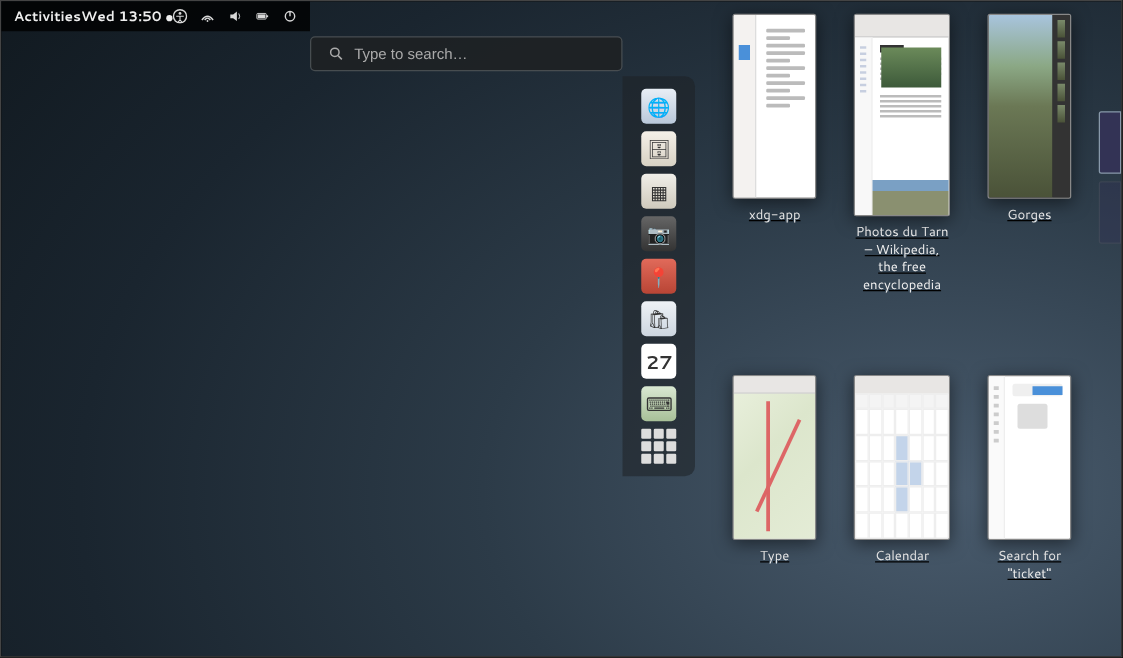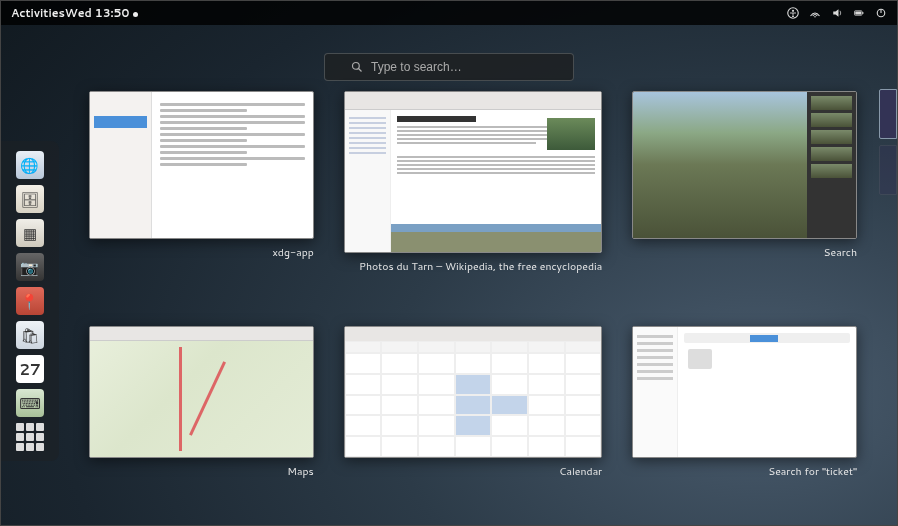--- a/index.html
+++ b/index.html
@@ -6,39 +6,39 @@
 body {
   width: 898px; height: 526px;
   font-family: "Cantarell", "Segoe UI", sans-serif;
   background: #000; overflow: hidden;
   border: 1px solid #444;
 }
 .desktop {
   width: 100%; height: 100%;
   background: radial-gradient(ellipse 120% 140% at 85% 75%, #4a5c6e 0%, #2c3b48 35%, #1a252f 65%, #0d1419 100%);
   position: relative;
-  display: flex; flex-direction: column;
+  display: flex; flex-direction: row;
 }
 .topbar {
   height: 24px; background: rgba(0,0,0,0.8);
   display: flex; align-items: center;
   color: #eee; font-size: 11px; font-weight: 600;
   padding: 0 10px;
 }
 .topbar .left { flex: 0 0 auto; }
 .topbar .center { flex: 1; text-align: left; }
 .topbar .right { flex: 0 0 auto; display: flex; gap: 10px; align-items: center; }
 .topbar .status-icon { width: 12px; height: 12px; opacity: 0.9; }
 .clock-dot { display:inline-block; width:5px; height:5px; background:#eee; border-radius:50%; margin-left:4px; vertical-align:middle; }
 
 .search-bar {
   margin: 28px auto 0; width: 250px; height: 28px;
   background: rgba(30,33,36,0.9); border: 1px solid rgba(90,95,100,0.7);
   border-radius: 4px; display: flex; align-items: center;
-  padding: 0 26px; gap: 8px;
+  padding: 0 14px; gap: 8px;
 }
 .search-bar input {
   flex: 1; background: transparent; border: none; outline: none;
   color: #ccc; font-size: 12px;
 }
 .search-bar input::placeholder { color: #aaa; }
 
 .content { flex: 1; display: flex; }
 
 .dash {
@@ -63,21 +63,21 @@
 }
 .apps-grid span { background:#ddd; border-radius:1px; }
 
 .overview {
   flex: 1; padding: 10px 40px 20px 30px;
   display: grid;
   grid-template-columns: 1fr 1.15fr 1fr;
   grid-template-rows: auto auto;
   gap: 26px 30px;
 }
-.window-tile { display:flex; flex-direction:column; align-items:flex-end; gap:6px; cursor:pointer; }
+.window-tile { display:flex; flex-direction:column; align-items:center; gap:6px; cursor:pointer;text-decoration:underline; }
 .window-tile .thumb {
   width: 100%; background:#f7f7f7; border:1px solid #888;
   border-radius:2px; box-shadow: 0 3px 14px rgba(0,0,0,0.5);
   position:relative; overflow:hidden;
 }
 .window-tile .label { color:#eee; font-size:10.5px; text-align:center; }
 
 
 .row1 .thumb { height: 148px; }
 .row2 .thumb { height: 132px; }
@@ -273,32 +273,32 @@
         <div class="thumb">
           <div class="photo-main"></div>
           <div class="photo-side">
               <div class="th"></div>
               <div class="th"></div>
               <div class="th"></div>
               <div class="th"></div>
               <div class="th"></div>
             </div>
         </div>
-        <div class="label">Search</div>
+        <div class="label">Gorges</div>
       </div>
 
       <div class="window-tile row2 maps">
         <div class="thumb">
           <div class="maps-chrome"></div>
           <div class="maps-body">
             <div class="road roadv"></div>
             <div class="road roadd"></div>
           </div>
         </div>
-        <div class="label">Maps</div>
+        <div class="label">Type</div>
       </div>
 
       <div class="window-tile row2 cal">
         <div class="thumb">
           <div class="cal-chrome"></div>
           <div class="cal-grid" id="calgrid">
               <div class="hd"></div>
               <div class="hd"></div>
               <div class="hd"></div>
               <div class="hd"></div>

